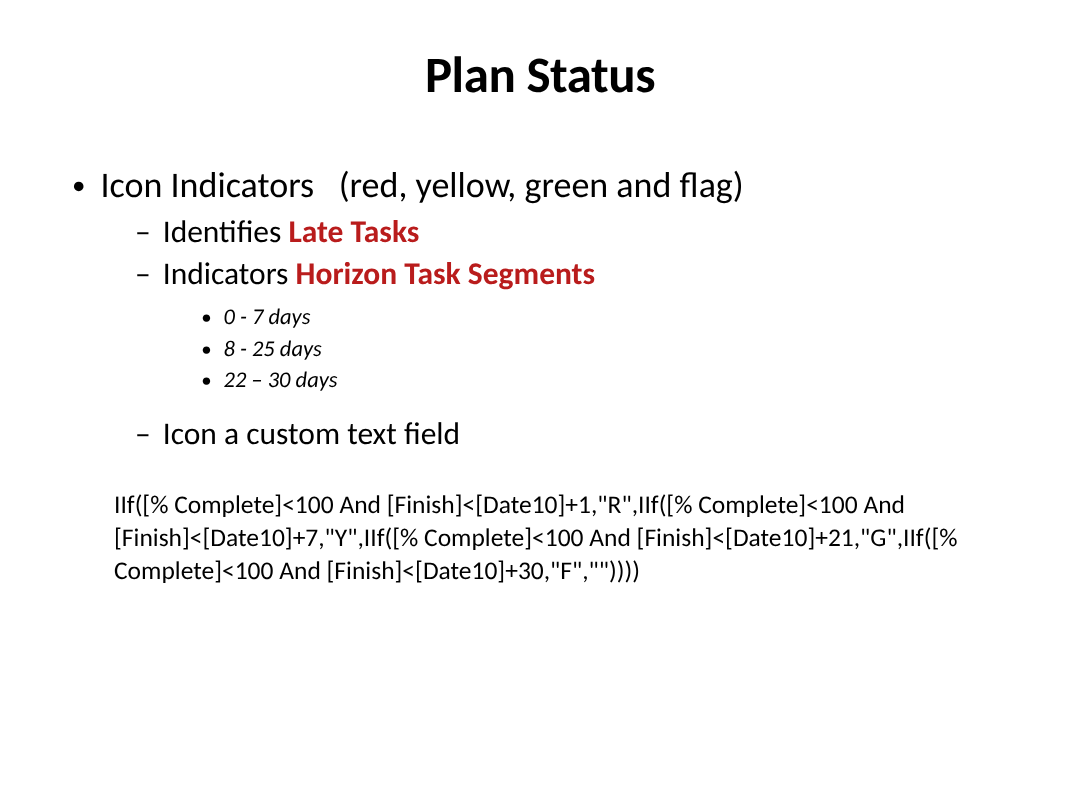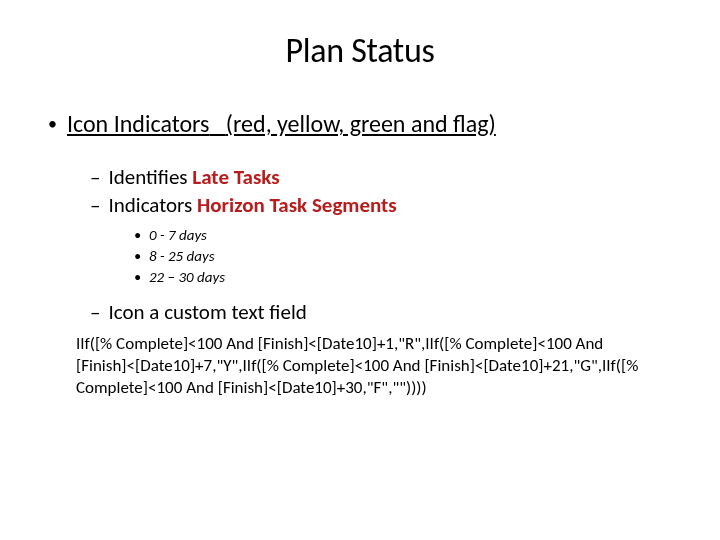--- a/index.html
+++ b/index.html
@@ -12,29 +12,28 @@
       height: 540px;
       background: #ffffff;
       font-family: Calibri, "Segoe UI", Arial, sans-serif;
       color: #000000;
       padding: 30px 48px 30px 48px;
       position: relative;
     }
     .title {
       text-align: center;
       font-size: 34px;
-      font-weight: 400;
+      font-weight: 700;
       margin-bottom: 38px;
       letter-spacing: -0.3px;
     }
     .level1 {
       font-size: 24px;
-      margin-bottom: 26px;
+      margin-bottom: 3px;
       padding-left: 0px;
-      text-decoration: underline;
     }
     .level2 {
       font-size: 21px;
       padding-left: 42px;
       margin-bottom: 2px;
     }
     .level3 {
       font-size: 15px;
       padding-left: 86px;
       margin-bottom: 3px;
@@ -56,21 +55,21 @@
       vertical-align: 2px;
     }
     .highlight {
       color: #b91c1c;
       font-weight: 700;
     }
     .formula {
       font-size: 17px;
       padding-left: 28px;
       padding-right: 30px;
-      margin-top: 8px;
+      margin-top: 24px;
       line-height: 1.3;
     }
     .spacer1 {
       height: 6px;
     }
     .spacer2 {
       height: 10px;
     }
   </style>
 </head>

